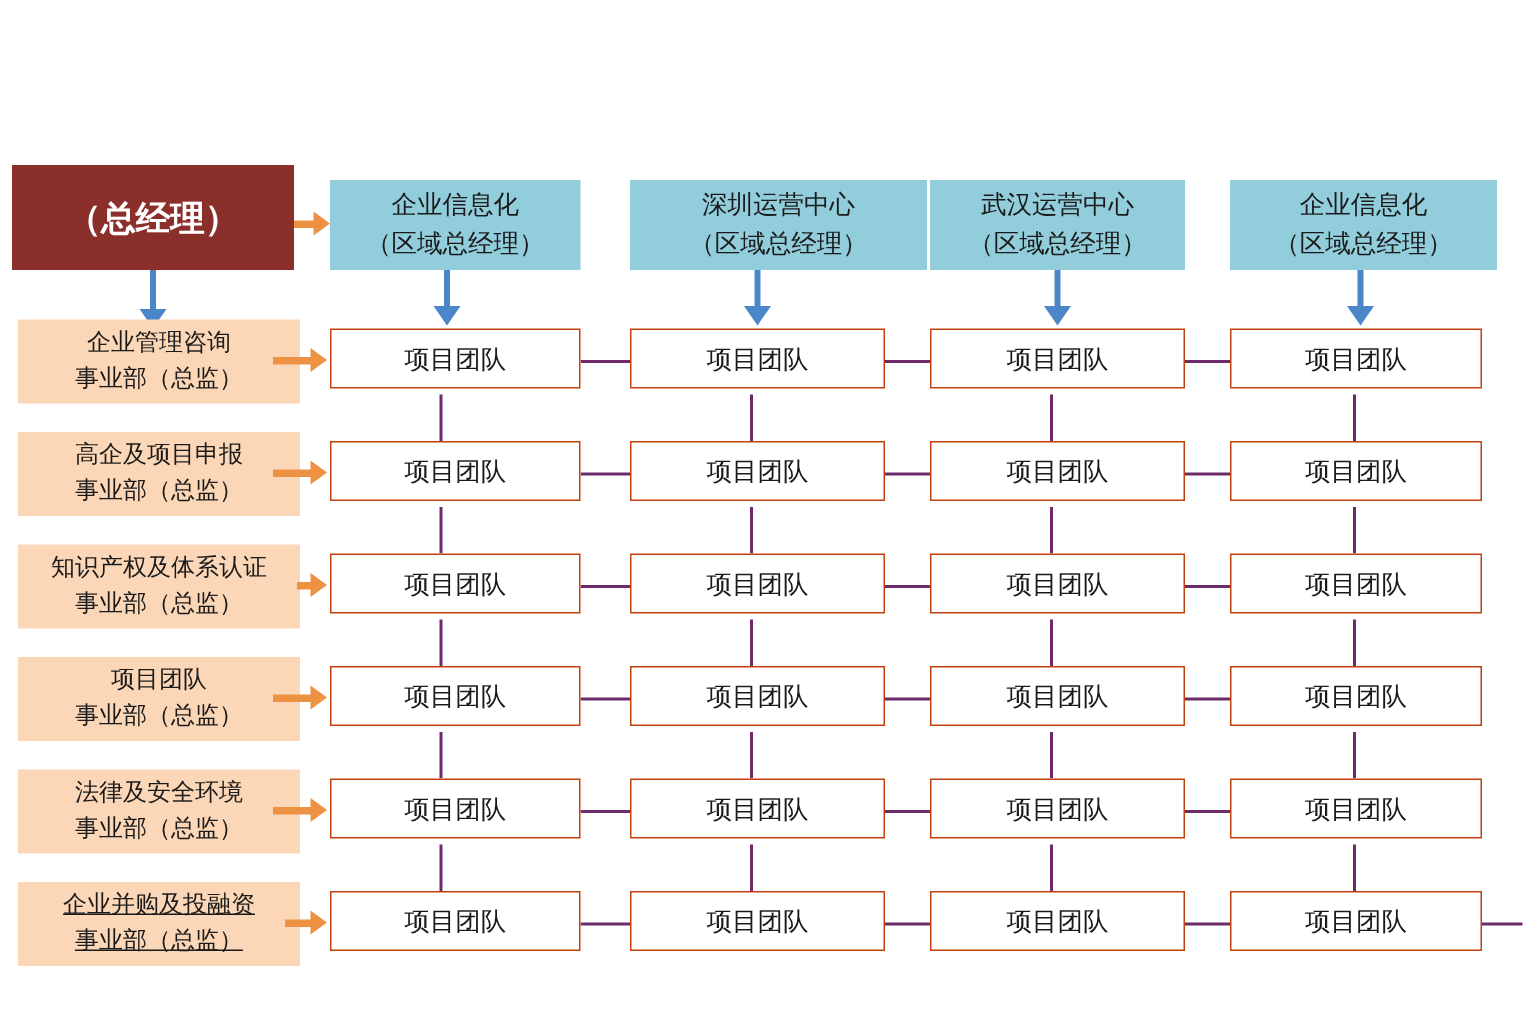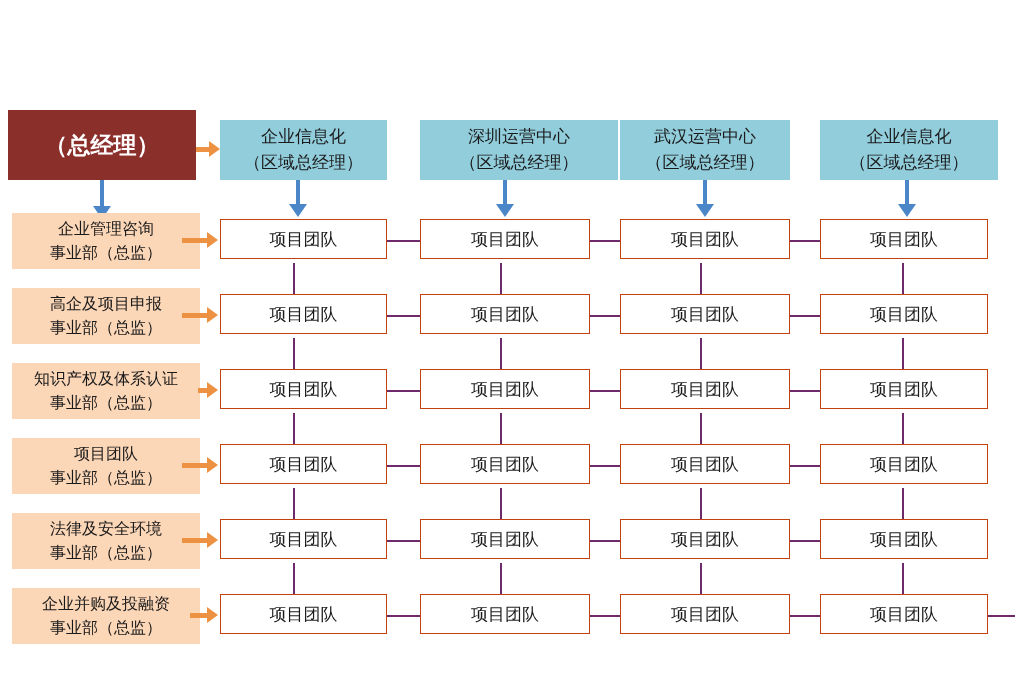--- a/index.html
+++ b/index.html
@@ -207,21 +207,21 @@
     <span class="ln">事业部（总监）</span>
   </div>
   <div class="dept-box" style="top:438px;">
     <span class="ln">项目团队</span>
     <span class="ln">事业部（总监）</span>
   </div>
   <div class="dept-box" style="top:513px;">
     <span class="ln">法律及安全环境</span>
     <span class="ln">事业部（总监）</span>
   </div>
-  <div class="dept-box" style="top:588px;">
+  <div class="dept-box" style="top:588px;text-decoration:underline;">
     <span class="ln">企业并购及投融资</span>
     <span class="ln">事业部（总监）</span>
   </div>
 
   <div class="arrow-right-shaft" style="left:182px; top:238px; width:26px;"></div>
   <div class="arrow-right-head" style="left:207px; top:232px;"></div>
 
   <div class="arrow-right-shaft" style="left:182px; top:313px; width:26px;"></div>
   <div class="arrow-right-head" style="left:207px; top:307px;"></div>
 

